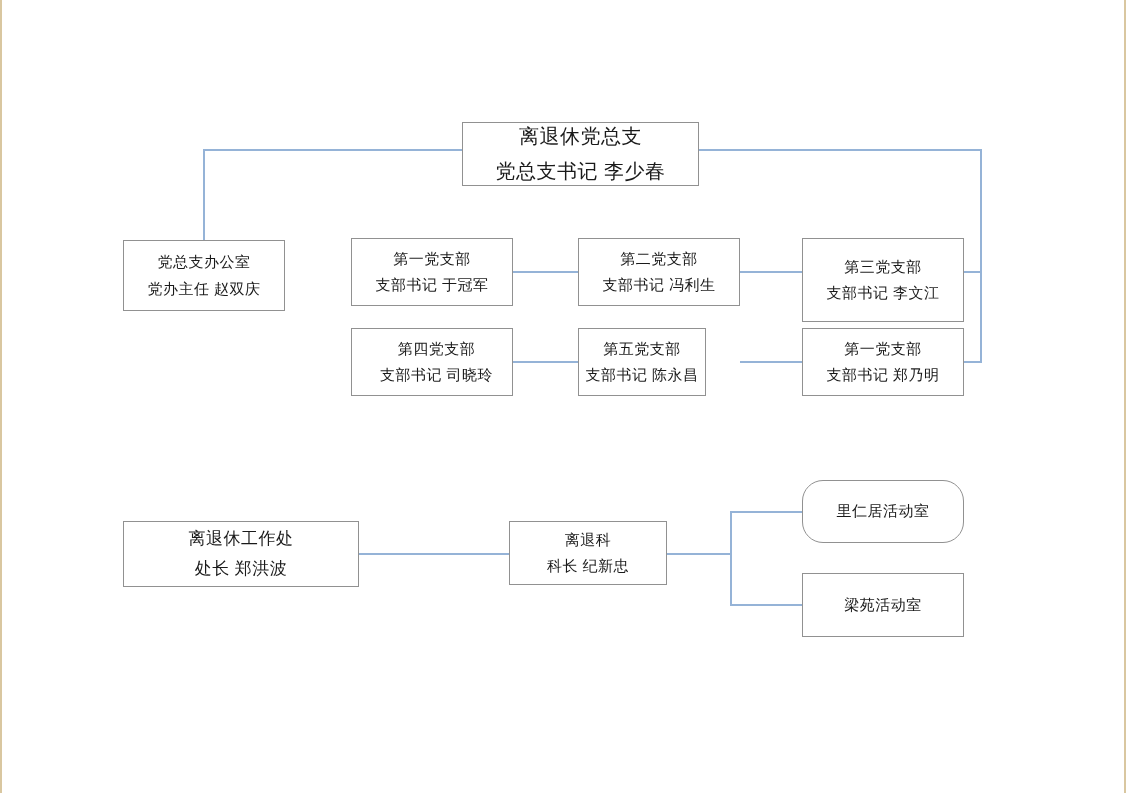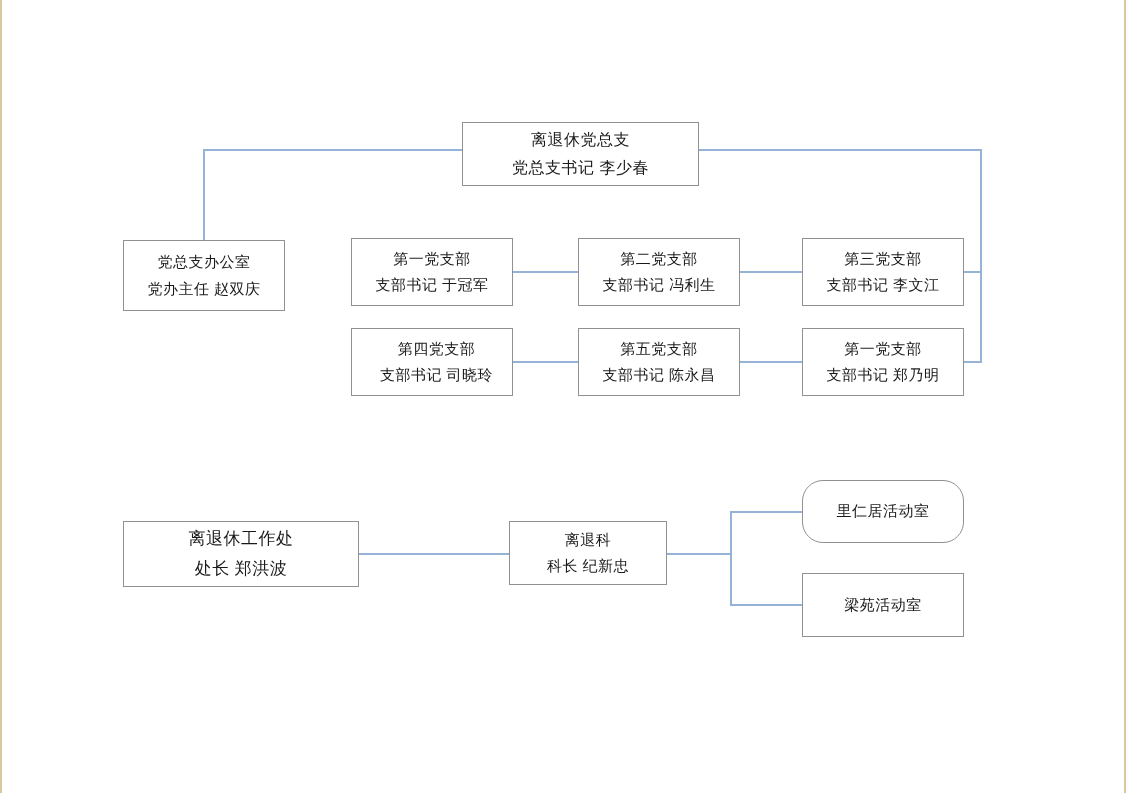--- a/index.html
+++ b/index.html
@@ -50,51 +50,51 @@
   <div class="conn" style="left:511px;top:271px;width:65px;height:2px;"></div>
   <div class="conn" style="left:738px;top:271px;width:62px;height:2px;"></div>
   <div class="conn" style="left:511px;top:361px;width:65px;height:2px;"></div>
   <div class="conn" style="left:738px;top:361px;width:62px;height:2px;"></div>
   <div class="conn" style="left:357px;top:553px;width:150px;height:2px;"></div>
   <div class="conn" style="left:665px;top:553px;width:64px;height:2px;"></div>
   <div class="conn" style="left:728px;top:511px;width:2px;height:95px;"></div>
   <div class="conn" style="left:728px;top:511px;width:72px;height:2px;"></div>
   <div class="conn" style="left:728px;top:604px;width:72px;height:2px;"></div>
 
-  <div class="node" style="left:460px;top:122px;width:237px;height:64px;font-size:16px;">
+  <div class="node" style="left:460px;top:122px;width:237px;height:64px;font-size:20px;">
     <div>离退休党总支</div>
     <div>党总支书记 李少春</div>
   </div>
 
   <div class="node" style="left:121px;top:240px;width:162px;height:71px;">
     <div>党总支办公室</div>
     <div>党办主任 赵双庆</div>
   </div>
 
   <div class="node" style="left:349px;top:238px;width:162px;height:68px;">
     <div>第一党支部</div>
     <div>支部书记 于冠军</div>
   </div>
 
   <div class="node" style="left:576px;top:238px;width:162px;height:68px;">
     <div>第二党支部</div>
     <div>支部书记 冯利生</div>
   </div>
 
-  <div class="node" style="left:800px;top:238px;width:162px;height:68px;">
+  <div class="node" style="left:800px;top:238px;width:162px;height:84px;">
     <div>第三党支部</div>
     <div>支部书记 李文江</div>
   </div>
 
   <div class="node" style="left:349px;top:328px;width:162px;height:68px;padding-left:9px;">
     <div>第四党支部</div>
     <div>支部书记 司晓玲</div>
   </div>
 
-  <div class="node" style="left:576px;top:328px;width:162px;height:68px;justify-content:center;">
+  <div class="node" style="left:576px;top:328px;width:128px;height:68px;justify-content:center;">
     <div>第五党支部</div>
     <div>支部书记 陈永昌</div>
   </div>
 
   <div class="node" style="left:800px;top:328px;width:162px;height:68px;">
     <div>第一党支部</div>
     <div>支部书记 郑乃明</div>
   </div>
 
   <div class="node" style="left:121px;top:521px;width:236px;height:66px;font-size:17px;">

